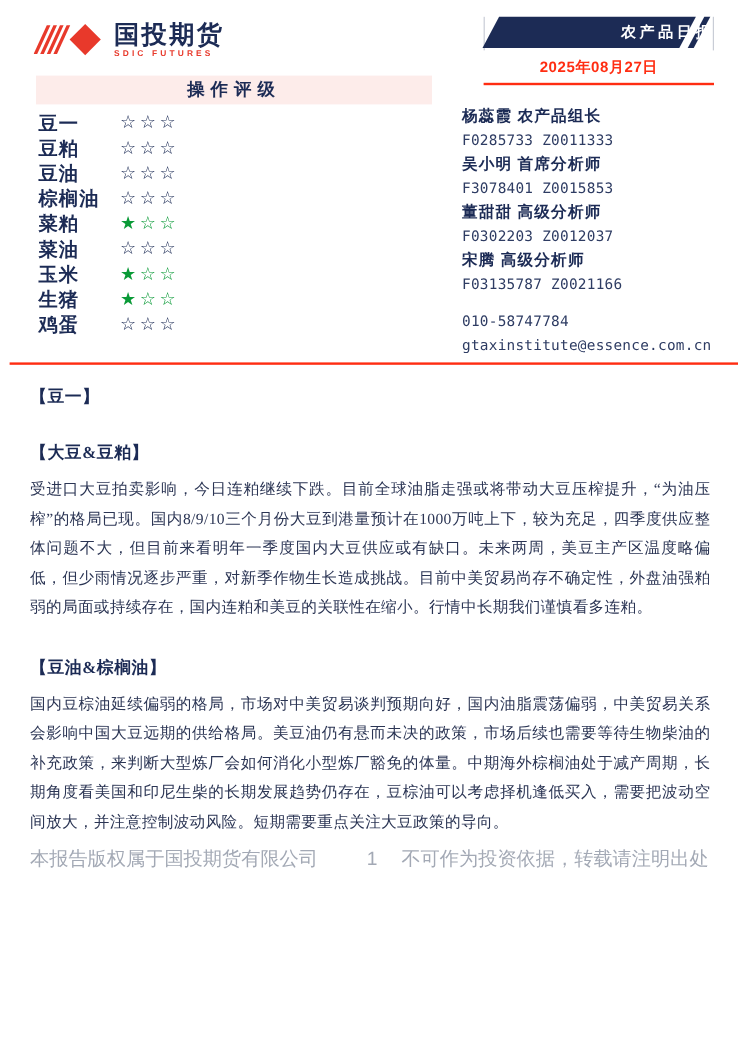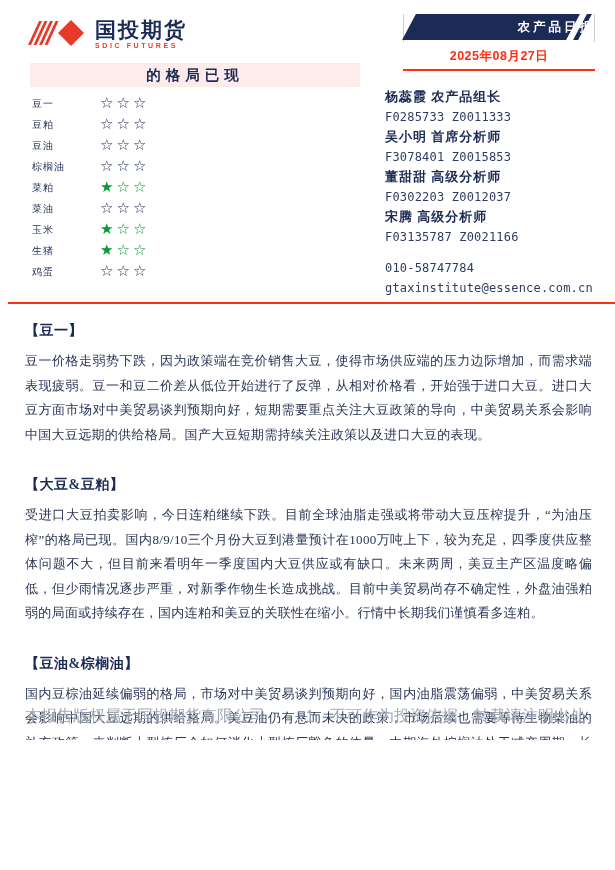--- a/index.html
+++ b/index.html
@@ -35,42 +35,42 @@
   .banner-text{position:relative;display:block;text-align:right;color:#ffffff;
     font-family:"Liberation Sans",sans-serif;font-weight:bold;font-size:12.5px;line-height:26px;letter-spacing:3px;}
   .date-row{margin-top:8px;text-align:center;color:var(--red);font-weight:bold;font-size:12.5px;
     font-family:"Liberation Sans",sans-serif;line-height:16px;padding-bottom:5px;border-bottom:2px solid var(--red);letter-spacing:0.5px;}
   
   .ratings{position:absolute;left:30px;top:63px;width:330px;}
   .ratings-header{background:var(--pink);color:var(--navy);font-weight:bold;text-align:center;
     font-size:14.5px;letter-spacing:5px;line-height:24px;height:24px;}
   .rating-rows{margin-top:6px;}
   .rating-row{display:flex;align-items:center;height:21px;padding-left:2px;}
-  .rating-name{width:68px;color:var(--navy);font-weight:normal;font-size:10px;letter-spacing:1px;}
+  .rating-name{width:68px;color:var(--navy);font-weight:bold;font-size:16px;letter-spacing:1px;}
   .rating-stars{font-size:15px;letter-spacing:3px;line-height:1;}
   .stars-navy{color:var(--navy);}
   .stars-green{color:var(--green);}
   
   .analysts{position:absolute;left:385px;top:87px;width:216px;color:var(--navy);}
   .an-name{font-weight:bold;font-size:13px;line-height:20px;height:20px;letter-spacing:1px;}
   .an-ids,.an-phone,.an-email{font-family:"DejaVu Sans Mono",monospace;font-size:12px;line-height:20px;height:20px;letter-spacing:0.2px;color:#2e3c63;}
   .contact-gap{height:11px;}
   .an-email{text-decoration:none;display:block;}
   
   .red-rule{position:absolute;top:302px;left:8px;right:0;height:0;border:none;border-top:2px solid var(--red);}
   .sections{position:absolute;left:25px;top:322px;width:567px;}
   .section{margin-bottom:29px;}
   .section-title{color:var(--navy);font-weight:bold;font-size:14px;margin-bottom:9px;letter-spacing:0.5px;}
   .section-body{color:var(--body-ink);font-size:13px;line-height:24.5px;text-align:justify;letter-spacing:0.3px;}
   
   .footer{position:absolute;left:25px;right:20px;bottom:13px;display:flex;align-items:center;
     color:var(--gray);font-size:16px;font-family:"Liberation Sans",sans-serif;}
   .footer .f-left{flex:1;text-align:left;}
   .footer .f-center{width:40px;text-align:center;}
-  .footer .f-right{flex:1;text-align:left;}
+  .footer .f-right{flex:1;text-align:center;}
 </style>
 </head>
 <body>
 
 <div class="page">
 
   <div class="logo">
     <span class="logo-mark">
       <svg width="58" height="34" viewBox="0 0 58 34">
         <g fill="#e8392b">
@@ -93,21 +93,21 @@
       <span class="banner-lline"></span>
       <span class="banner-bg"></span>
       <span class="banner-stripe"></span>
       <span class="banner-vline"></span>
       <span class="banner-text">农产品日报</span>
     </div>
     <div class="date-row">2025年08月27日</div>
   </div>
 
   <section class="ratings">
-    <div class="ratings-header">的格局已现</div>
+    <div class="ratings-header">操作评级</div>
     <div class="rating-rows" id="ratings-rows">
         <div class="rating-row">
           <span class="rating-name">豆一</span>
           <span class="rating-stars stars-navy">☆☆☆</span>
         </div>
         <div class="rating-row">
           <span class="rating-name">豆粕</span>
           <span class="rating-stars stars-navy">☆☆☆</span>
         </div>
         <div class="rating-row">
@@ -153,21 +153,20 @@
       <div class="contact-gap"></div>
       <div class="an-phone">010-58747784</div>
       <a class="an-email">gtaxinstitute@essence.com.cn</a>
     </aside>
 
   <hr class="red-rule">
 
   <main class="sections" id="sections">
       <div class="section">
         <div class="section-title">【豆一】</div>
-        <div class="section-body">豆一价格走弱势下跌，因为政策端在竞价销售大豆，使得市场供应端的压力边际增加，而需求端表现疲弱。豆一和豆二价差从低位开始进行了反弹，从相对价格看，开始强于进口大豆。进口大豆方面市场对中美贸易谈判预期向好，短期需要重点关注大豆政策的导向，中美贸易关系会影响中国大豆远期的供给格局。国产大豆短期需持续关注政策以及进口大豆的表现。</div>
       </div>
       <div class="section">
         <div class="section-title">【大豆&amp;豆粕】</div>
         <div class="section-body">受进口大豆拍卖影响，今日连粕继续下跌。目前全球油脂走强或将带动大豆压榨提升，“为油压榨”的格局已现。国内8/9/10三个月份大豆到港量预计在1000万吨上下，较为充足，四季度供应整体问题不大，但目前来看明年一季度国内大豆供应或有缺口。未来两周，美豆主产区温度略偏低，但少雨情况逐步严重，对新季作物生长造成挑战。目前中美贸易尚存不确定性，外盘油强粕弱的局面或持续存在，国内连粕和美豆的关联性在缩小。行情中长期我们谨慎看多连粕。</div>
       </div>
       <div class="section">
         <div class="section-title">【豆油&amp;棕榈油】</div>
         <div class="section-body">国内豆棕油延续偏弱的格局，市场对中美贸易谈判预期向好，国内油脂震荡偏弱，中美贸易关系会影响中国大豆远期的供给格局。美豆油仍有悬而未决的政策，市场后续也需要等待生物柴油的补充政策，来判断大型炼厂会如何消化小型炼厂豁免的体量。中期海外棕榈油处于减产周期，长期角度看美国和印尼生柴的长期发展趋势仍存在，豆棕油可以考虑择机逢低买入，需要把波动空间放大，并注意控制波动风险。短期需要重点关注大豆政策的导向。</div>
       </div>
     </main>

